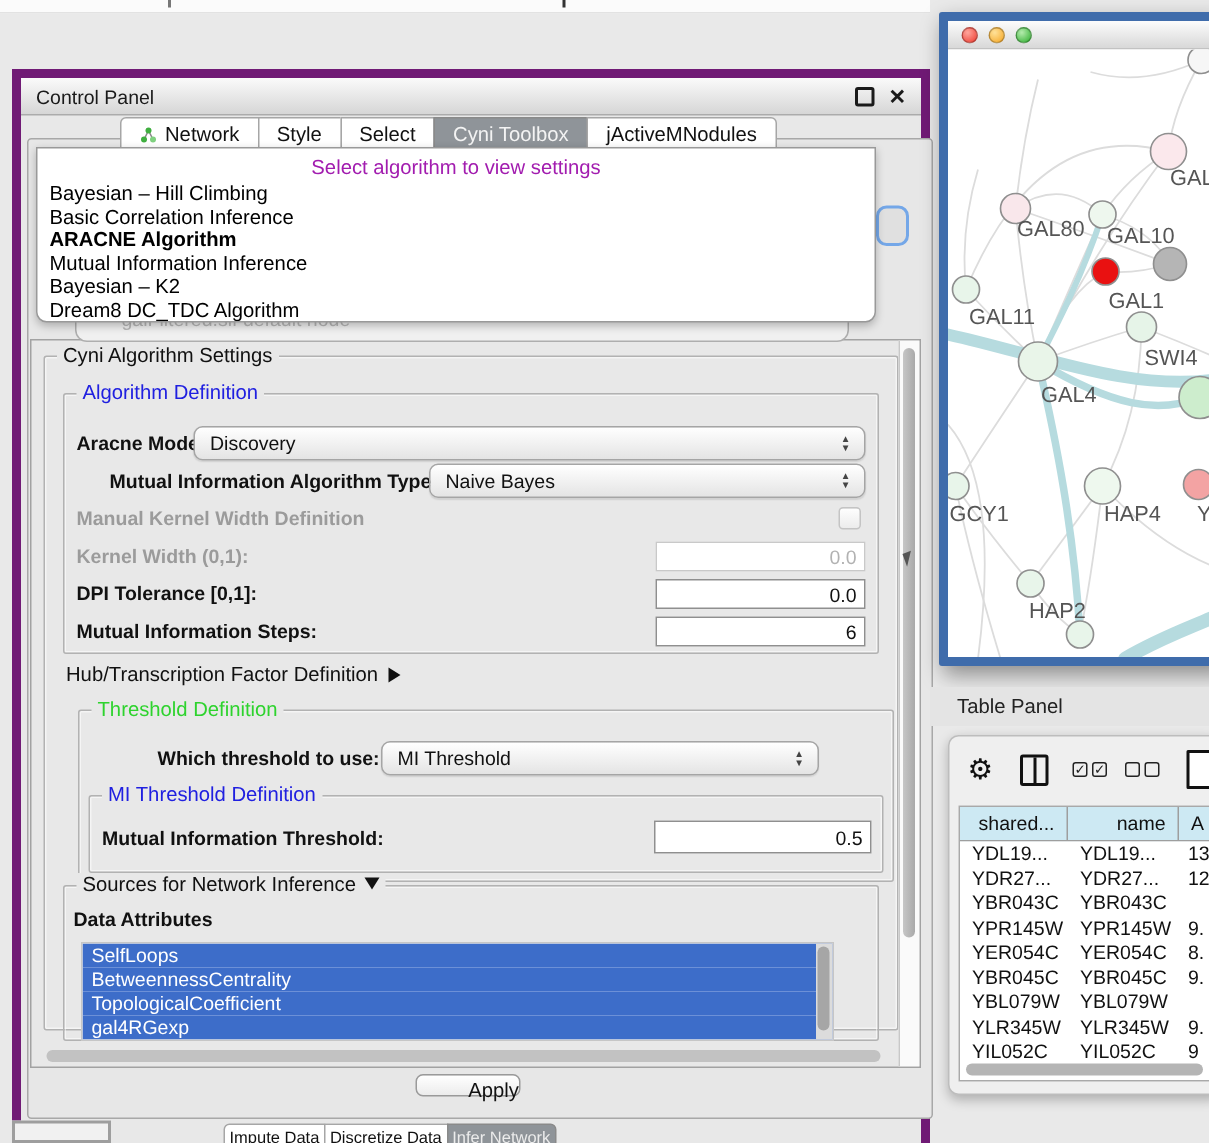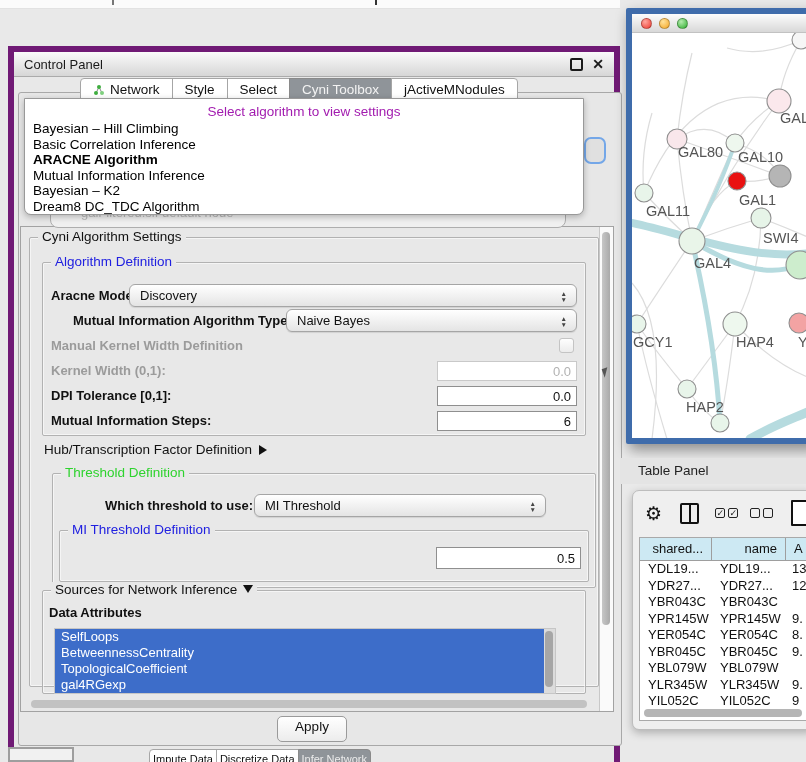--- a/index.html
+++ b/index.html
@@ -77,22 +77,22 @@
              border-bottom:5px solid transparent;margin-left:7px;vertical-align:-1px;}
   .tri-down{display:inline-block;width:0;height:0;border-top:8px solid #111;border-left:5px solid transparent;
             border-right:5px solid transparent;margin-left:6px;vertical-align:1px;}
 
   .attr-list{position:absolute;left:11px;top:37px;width:502px;height:66px;background:#fff;overflow:hidden;
              border:1px solid #c6c6c6;box-sizing:border-box;}
   .attr-item{height:16px;line-height:16px;padding-left:6px;font-size:13px;background:#3d6dc9;color:#fff;white-space:nowrap;}
   .attr-scroll{position:absolute;right:0;top:0;width:11px;height:100%;background:#dcdcdc;}
   .attr-scroll-thumb{position:absolute;left:1px;top:2px;width:8px;height:56px;background:#a6a6a6;border-radius:4px;}
 
-  .apply-btn{position:absolute;left:263px;top:664px;width:70px;height:26px;background:linear-gradient(#fff,#ececec);
-             border:1px solid #9a9a9a;border-radius:5px;text-align:center;line-height:19px;font-size:13.5px;box-sizing:border-box;}
+  .apply-btn{position:absolute;left:263px;top:664px;width:70px;height:15px;background:linear-gradient(#fff,#ececec);
+             border:1px solid #9a9a9a;border-radius:5px;text-align:right;line-height:19px;font-size:13.5px;box-sizing:border-box;}
 
   .bottom-tabs{position:absolute;left:136px;top:697px;display:flex;z-index:4;}
   .btab{background:#fff;border:1px solid #a6a6a6;margin-left:-1px;padding:3px 3px;font-size:11px;white-space:nowrap;}
   .btab:first-child{border-radius:4px 0 0 4px;}
   .btab:last-child{border-radius:0 4px 4px 0;}
   .btab.selected{background:#8f9499;color:#ececec;border-color:#8a8a8a;}
 
   
   .network-window{position:absolute;left:626px;top:8px;width:190px;height:436px;background:#3f6cab;
                   padding:6px;box-sizing:border-box;box-shadow:3px 6px 14px rgba(0,0,0,.4);border-radius:2px;}
@@ -247,20 +247,21 @@
           <div class="combo" style="left:201px;top:20px;width:292px;">
             <span>MI Threshold</span>
             <span class="combo-arrows">
                 <span>▲</span>
                 <span>▼</span>
               </span>
           </div>
 
           <div class="groupbox" style="left:6px;top:56px;width:528px;height:50px;">
             <span class="group-label lbl-blue">MI Threshold Definition</span>
+            <span class="blabel" style="left:8px;top:20px;">Mutual Information Threshold:</span>
             <div class="field" style="left:376px;top:16px;width:145px;height:22px;line-height:22px;">0.5</div>
           </div>
         </div>
 
         <div class="groupbox" style="left:12px;top:352px;width:542px;height:102px;">
           <span class="group-label">
             <span>Sources for Network Inference</span><span class="tri-down"></span>
           </span>
           <span class="blabel" style="left:6px;top:14px;">Data Attributes</span>
           <div class="attr-list">

